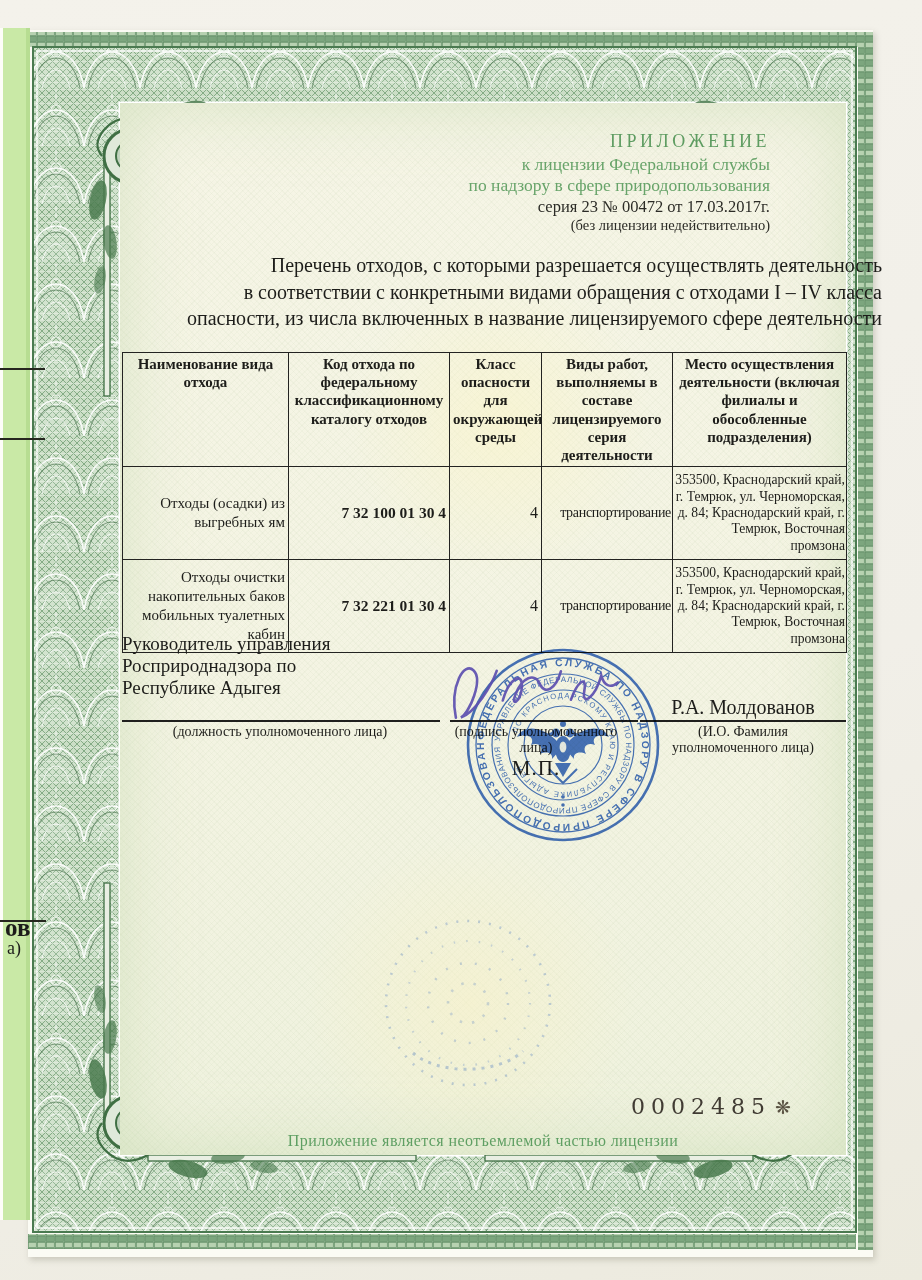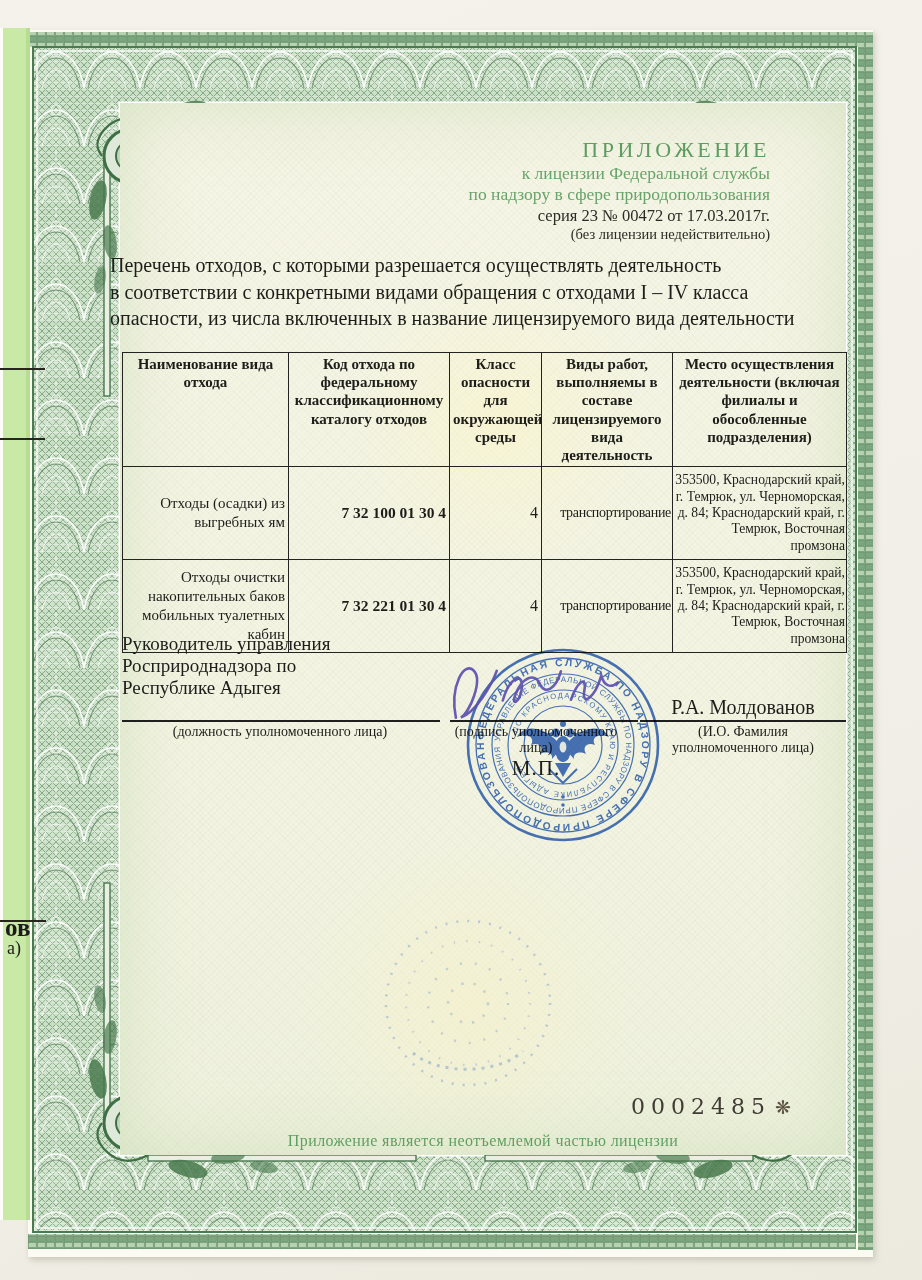--- a/index.html
+++ b/index.html
@@ -25,27 +25,27 @@
       radial-gradient(circle 230px at 350px 900px, rgba(248,241,198,.55), rgba(248,241,198,0) 72%),
       repeating-linear-gradient(45deg, rgba(150,178,128,.06) 0 1px, transparent 1px 4px),
       repeating-linear-gradient(-45deg, rgba(150,178,128,.06) 0 1px, transparent 1px 4px),
       linear-gradient(180deg,#f6f5e6 0%,#f4f4e3 55%,#eff2de 100%);
     box-shadow:inset 0 0 70px rgba(190,214,168,.55); }
 
   .abs { position:absolute; z-index:6; }
 
   
   .hdr { left:300px; top:128px; width:470px; text-align:right; }
-  .hdr-title { font-size:22px; letter-spacing:3.5px; color:#5e9c61; line-height:26px;margin-top:9px; }
+  .hdr-title { font-size:18px; letter-spacing:3.5px; color:#5e9c61; line-height:26px; }
   .hdr-sub { font-size:17.5px; color:#68a46a; line-height:21px; }
   .hdr-series { font-size:16.5px; color:#2b2b26; line-height:20px; margin-top:1px; }
   .hdr-note { font-size:14.5px; color:#2b2b26; line-height:17px; }
 
   
-  .doc-title { left:110px; top:252px; width:772px; text-align:left;
+  .doc-title { left:110px; top:252px; width:772px; text-align:right;
     font-size:20px; line-height:26.5px; color:#1d1d1a; }
 
   
   table.waste { position:absolute; left:122px; top:352px; z-index:6; border-collapse:collapse;
     table-layout:fixed; width:724px; color:#1d1d1a; }
   table.waste td, table.waste th { border:1.7px solid #232321; vertical-align:middle;
     text-align:center; padding:2px 3px; overflow:hidden; }
   table.waste th { font-size:15px; line-height:18.2px; font-weight:bold; height:93px; vertical-align:top; }
   table.waste td { height:93px;text-align:right; }
   .c-name { font-size:15px; line-height:19px; }
@@ -155,37 +155,37 @@
     <div class="hdr-title">ПРИЛОЖЕНИЕ</div>
     <div class="hdr-sub">к лицензии Федеральной службы</div>
     <div class="hdr-sub">по надзору в сфере природопользования</div>
     <div class="hdr-series">серия 23 № 00472   от 17.03.2017г.</div>
     <div class="hdr-note">(без лицензии недействительно)</div>
   </div>
 
   <div class="abs doc-title">
     <div>Перечень отходов, с которыми разрешается осуществлять деятельность</div>
     <div>в соответствии с конкретными видами обращения с отходами I – IV класса</div>
-    <div>опасности, из числа включенных в название лицензируемого вида деятельности</div>
+    <div>опасности, из числа включенных в название лицензируемого сфере деятельности</div>
   </div>
 
   <table class="waste">
     <colgroup>
         <col style="width:166px">
         <col style="width:161px">
         <col style="width:92px">
         <col style="width:131px">
         <col style="width:174px">
       </colgroup>
     <tbody>
         <tr>
       <th>Наименование вида отхода</th>
       <th>Код отхода по федеральному классификационному каталогу отходов</th>
       <th>Класс опасности для окружающей среды</th>
-      <th>Виды работ, выполняемы в составе лицензируемого вида деятельность</th>
+      <th>Виды работ, выполняемы в составе лицензируемого серия деятельности</th>
       <th>Место осуществления деятельности (включая филиалы и обособленные подразделения)</th>
     </tr>
     <tr>
       <td class="c-name">Отходы (осадки) из выгребных ям</td>
       <td class="c-code">7 32 100 01 30 4</td>
       <td class="c-class">4</td>
       <td class="c-work">транспортирование</td>
       <td class="c-loc">353500, Краснодарский край, г. Темрюк, ул. Черноморская, д. 84; Краснодарский край, г. Темрюк, Восточная промзона</td>
     </tr>
     <tr>

